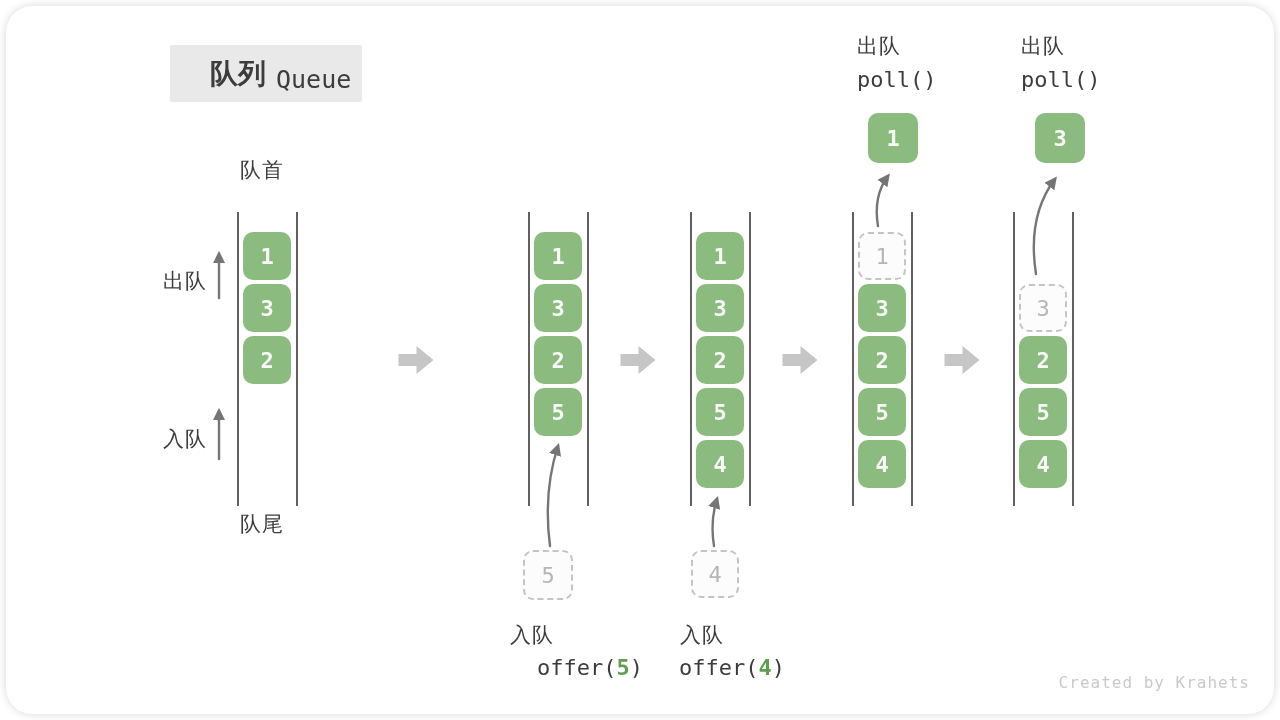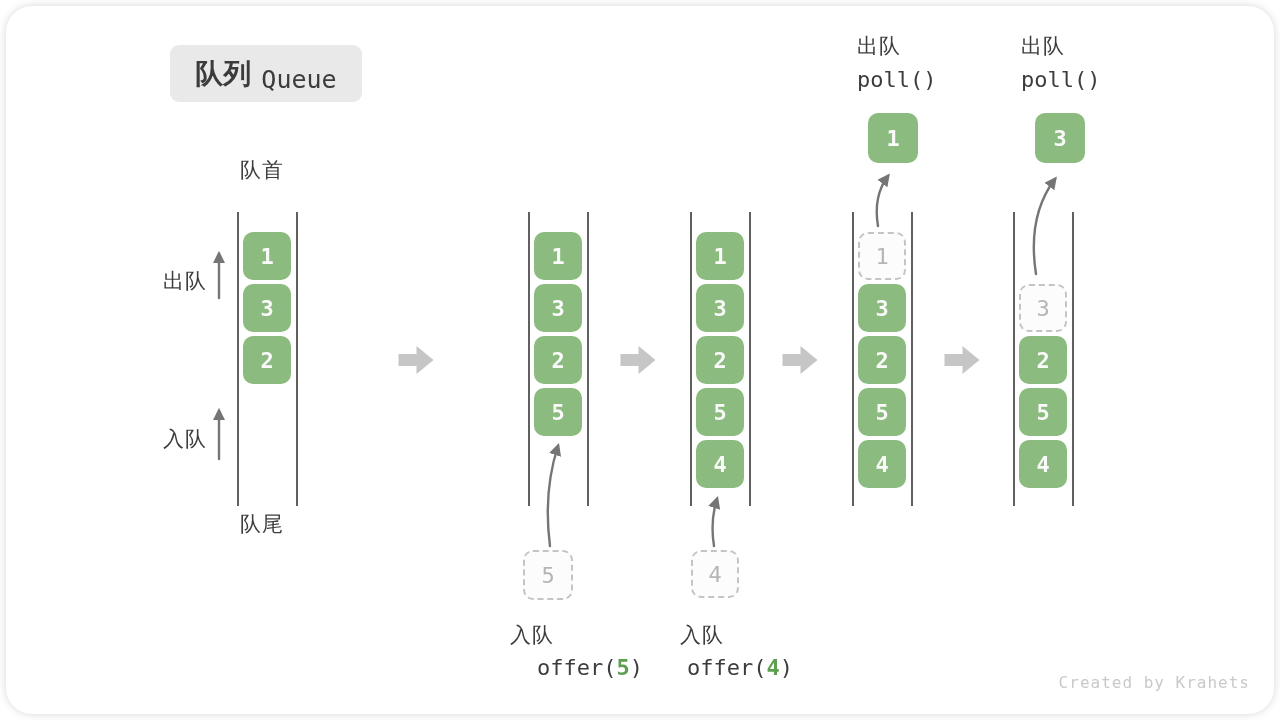--- a/index.html
+++ b/index.html
@@ -14,22 +14,22 @@
     --watermark-gray:#c9c9c9;
     --wall-gray:#606060;
   }
   *{margin:0;padding:0;box-sizing:border-box;}
   html,body{background:#ffffff;}
   body{width:1280px;height:720px;font-family:"Liberation Sans","DejaVu Sans",sans-serif;}
   .canvas{position:relative;width:1280px;height:720px;overflow:hidden;}
   .card{position:absolute;left:6px;top:6px;right:6px;bottom:6px;background:#fff;border-radius:26px;
         box-shadow:0 0 9px rgba(0,0,0,0.16);}
   .abs{position:absolute;}
-  .title-box{left:170px;top:45px;width:192px;height:57px;background:var(--title-bg);border-radius:9px;
-             display:flex;align-items:center;justify-content:center;gap:10px;}
+  .title-box{left:170px;top:45px;width:192px;height:57px;background:var(--title-bg);border-radius:2px;
+             display:flex;align-items:center;gap:10px;padding-left:40px;}
   .title-zh{font-size:28px;font-weight:700;color:var(--text-dark);}
   .title-en{font-family:"DejaVu Sans Mono",monospace;font-size:25px;color:var(--text-dark);margin-top:12px;}
   .zh-label{font-size:21px;font-weight:400;color:var(--text-dark);letter-spacing:1px;}
   .code-line{font-family:"DejaVu Sans Mono",monospace;font-size:22px;color:var(--text-dark);}
   .code-arg{color:var(--code-arg-green);font-weight:700;}
   .wall{position:absolute;top:212px;width:2px;height:294px;background:var(--wall-gray);}
   .cell{position:absolute;width:48px;height:48px;border-radius:10px;background:var(--cell-green);
         color:#fafafa;display:flex;align-items:center;justify-content:center;
         font-family:"DejaVu Sans Mono",monospace;font-size:22px;font-weight:700;}
   .ghost{background:#fcfcfc;border:2px dashed var(--ghost-border);color:var(--ghost-text);font-weight:400;}
@@ -139,21 +139,21 @@
       <path d="M 1036 274 Q 1027 216 1055 179" marker-end="url(#ah)"></path>
     </g>
   </svg>
 
   <div>
     <div class="abs zh-label" style="left:510px;top:621px;">入队</div>
     <div class="abs code-line" style="left:509px;top:655px;margin-left:28px;"><span>offer(</span><span class="code-arg">5</span><span>)</span></div>
   </div>
   <div>
     <div class="abs zh-label" style="left:680px;top:621px;">入队</div>
-    <div class="abs code-line" style="left:679px;top:655px;margin-left:8px;"><span>offer(</span><span class="code-arg">4</span><span>)</span></div>
+    <div class="abs code-line" style="left:679px;top:655px;"><span>offer(</span><span class="code-arg">4</span><span>)</span></div>
   </div>
 
   <div>
     <div class="abs zh-label" style="left:857px;top:32px;">出队</div>
     <div class="abs code-line" style="left:857px;top:67px;">poll()</div>
   </div>
   <div>
     <div class="abs zh-label" style="left:1021px;top:32px;">出队</div>
     <div class="abs code-line" style="left:1021px;top:67px;">poll()</div>
   </div>

